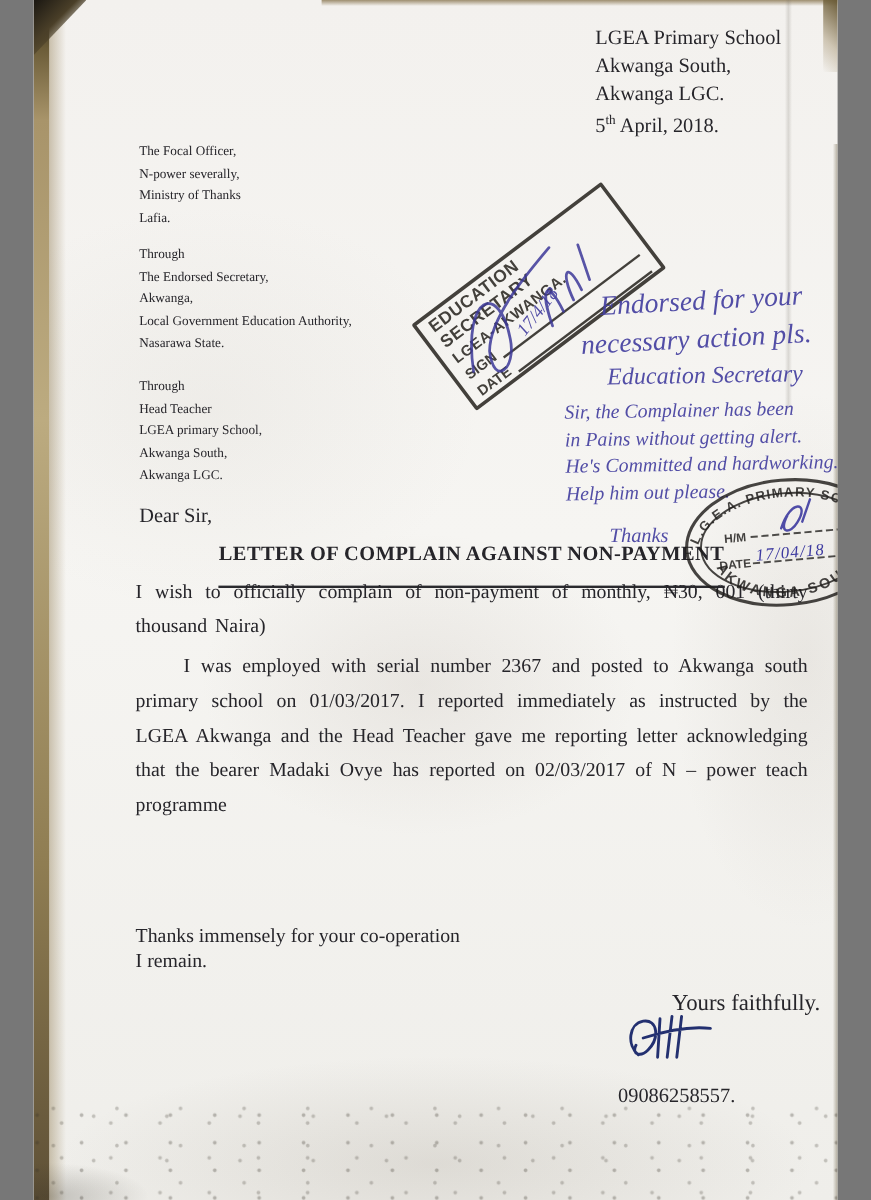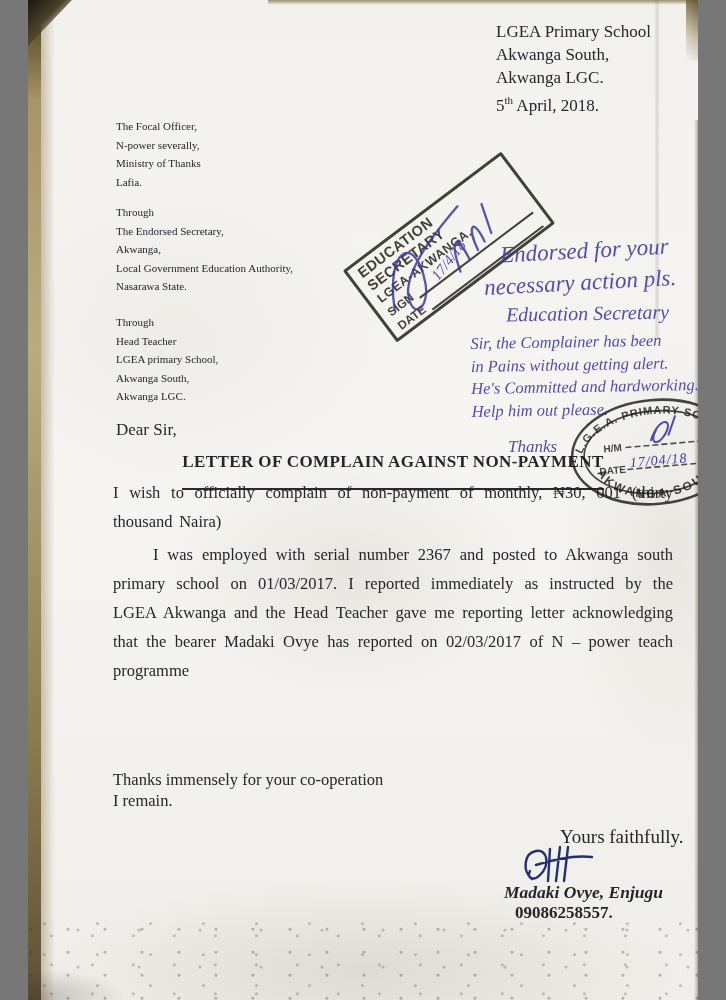--- a/index.html
+++ b/index.html
@@ -62,21 +62,21 @@
     border-bottom:2px solid #2a2a2e;padding-bottom:16px;}
   .body-para{left:85px;width:560px;margin:0;font-size:16.5px;line-height:29px;
     text-align:justify;word-spacing:2.5px;}
   .p1{top:478px;}
   .p2{top:540px;text-indent:40px;}
   .p3{top:654px;text-indent:40px;}
   .closing{left:85px;top:769px;font-size:16.5px;line-height:21px;}
   .valediction{left:520px;top:826px;font-size:19px;margin-left:12px;}
   .sig-svg{left:492px;top:843px;}
   .sig-name{left:476px;top:882px;font-size:17.5px;font-weight:bold;font-style:italic;}
-  .sig-phone{left:487px;top:903px;font-size:17px;font-weight:bold;}
+  .sig-phone{left:487px;top:903px;font-size:17px;font-weight:normal;}
 
   
   .stamp-rect{
     left:322px;top:202px;width:198px;height:90px;
     transform:rotate(-37deg);
     border:3.5px solid var(--stamp-ink);
     border-radius:2px;
     color:var(--stamp-ink);
     opacity:.88;
     display:flex;flex-direction:column;justify-content:center;
@@ -157,21 +157,20 @@
 
   <div class="abs closing">
     <div>Thanks immensely for your co-operation</div>
     <div>I remain.</div>
   </div>
 
   <div class="abs valediction">Yours faithfully.</div>
   <svg class="abs sig-svg scribble-svg" width="100" height="46" viewBox="0 0 100 46">
     <path d="M 12,36 C 2,28 4,10 16,8 C 28,6 30,22 20,32 C 14,38 6,36 10,28 M 30,6 L 28,38 M 40,4 L 36,38 M 48,4 L 44,38 M 16,22 C 35,16 56,12 72,14" stroke="#233070" stroke-width="2.4" fill="none" stroke-linecap="round"></path>
   </svg>
-  <div class="abs sig-name">Madaki Ovye, Enjugu</div>
   <div class="abs sig-phone">09086258557.</div>
 
   <div class="abs stamp-rect">
     <div class="stamp-l1">EDUCATION SECRETARY</div>
     <div class="stamp-l2">LGEA-AKWANGA.</div>
     <div class="stamp-row">
       <span>SIGN</span>
       <span class="stamp-fill"></span>
     </div>
     <div class="stamp-row">

